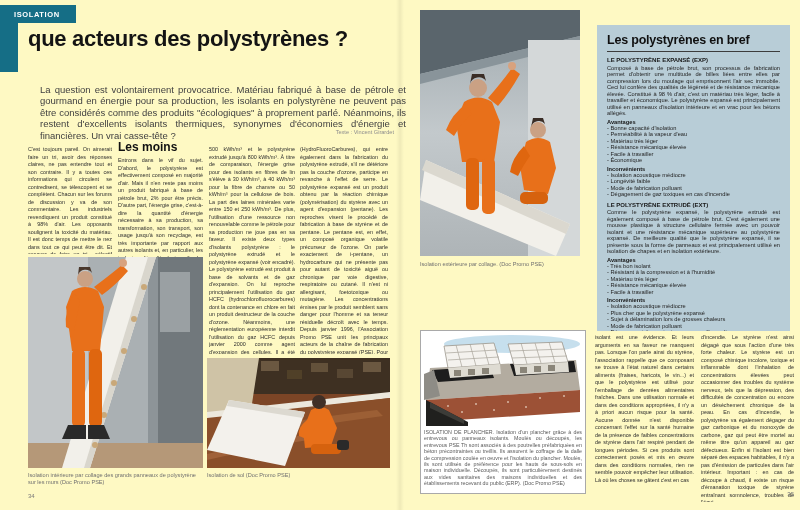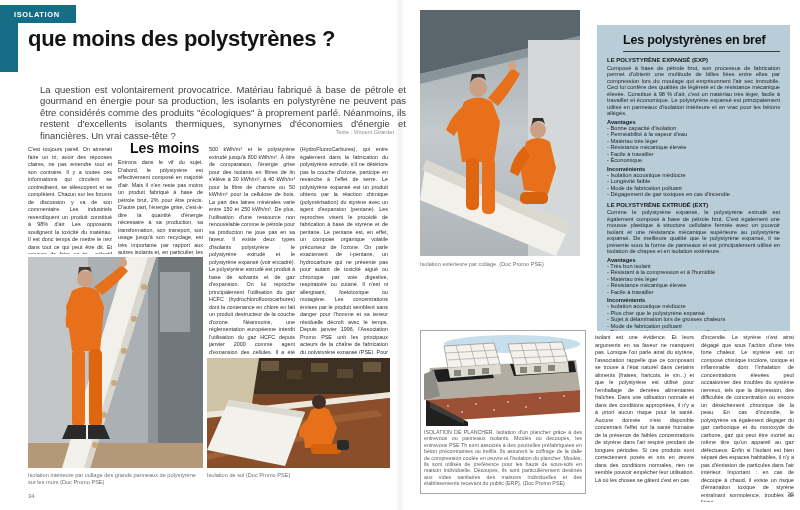--- a/index.html
+++ b/index.html
@@ -1,17 +1,17 @@
 <!DOCTYPE html>
 <html><head>
 <meta charset="utf-8">
 <style>
   html,body { margin:0; padding:0; background:#e8e8e8; }
   .spread {
-    position:relative; width:800px; height:510px; background:#ffffff;
+    position:relative; width:800px; height:510px; background:#fef9c3;
     font-family:"Liberation Sans", sans-serif; overflow:hidden;
     margin:0 auto; color:#2b2b2b;
   }
   .gutter { position:absolute; left:396px; top:0; width:8px; height:510px;
     background:linear-gradient(90deg, rgba(0,0,0,0) 0%, rgba(0,0,0,0.06) 50%, rgba(0,0,0,0) 100%); }
 
   
   .tag-h { position:absolute; left:0; top:5px; width:76px; height:18px; background:#156e86;
     color:#fff; font-size:7.5px; font-weight:bold; letter-spacing:0.6px;
     display:flex; align-items:center; padding-left:14px; box-sizing:border-box; }
@@ -21,21 +21,21 @@
   .intro { position:absolute; left:40px; top:84px; width:366px; font-size:9.5px; line-height:11.4px;
     text-align:justify; color:#414141; }
   .byline { position:absolute; left:28px; top:129px; width:366px; text-align:right;
     font-size:5.6px; color:#8d8d8d; }
 
   
   .col { position:absolute; font-size:5.4px; line-height:7.5px; text-align:justify;
     color:#2e2e2e; overflow:hidden; }
   .c1 { left:28px;  top:146px; width:84px; height:108px; }
   .c2wrap { position:absolute; left:118px; top:140px; width:85px; }
-  .c2head { font-size:14px; font-weight:bold; color:#111; margin:0 0 3px 12px; }
+  .c2head { font-size:12px; font-weight:bold; color:#111; margin:0 0 3px 0; }
   .c2 { position:static; width:85px; height:102px; }
   .c3 { left:209px; top:146px; width:86px; height:208px; }
   .c4 { left:300px; top:146px; width:88px; height:208px; }
 
   .rcA { left:595px; top:334px; width:99px;  height:168px; }
   .rcB { left:701px; top:334px; width:93px;  height:168px; }
 
   
   .photo { position:absolute; overflow:hidden; }
   .ph1 { left:28px;  top:257px; width:175px; height:211px; }
@@ -54,36 +54,36 @@
   
   .diagram-box { position:absolute; left:420px; top:330px; width:166px; height:164px;
     border:1px solid #a9a9a9; background:#fff; box-sizing:border-box; padding:3px; }
   .diagram-box svg { display:block; }
   .diagram-cap { font-size:5.3px; line-height:6.4px; color:#5a5a5a; text-align:justify; margin-top:3px; }
 
   
   .sidebar { position:absolute; left:597px; top:25px; width:193px; height:306px;
     background:#b8cdd7; box-sizing:border-box; padding:8px 10px 6px 10px; overflow:hidden; }
   .sb-title { font-size:12.5px; font-weight:bold; color:#101010; padding-bottom:4px;
-    border-bottom:1px solid #3c3c3c; margin-bottom:5px; letter-spacing:-0.2px;margin-left:16px; }
+    border-bottom:1px solid #3c3c3c; margin-bottom:5px; letter-spacing:-0.2px; }
   .sb-head { font-size:6px; font-weight:bold; color:#171717; margin:4px 0 1.5px 0; }
   .sb-body { font-size:5.7px; line-height:6.5px; text-align:justify; color:#242424; }
   .sb-label { font-size:5.7px; font-weight:bold; color:#171717; margin-top:2px; }
   .sb-list .list-item { font-size:5.7px; line-height:6.5px; color:#242424; }
 </style>
 </head>
 <body>
 
 <div class="spread">
 
   <div class="tag-h">ISOLATION</div>
   <div class="tag-v"></div>
 
   <div class="title">
-    <div>que moins des polystyrènes ?</div>
+    <div>que acteurs des polystyrènes ?</div>
   </div>
 
   <div class="intro">La question est volontairement provocatrice. Matériau fabriqué à base de pétrole et gourmand en énergie pour sa production, les isolants en polystyrène ne peuvent pas être considérés comme des produits "écologiques" à proprement parlé. Néanmoins, ils restent d'excellents isolants thermiques, synonymes d'économies d'énergie et financières. Un vrai casse-tête ?</div>
   <div class="byline">Texte : Vincent Girardet</div>
 
   <div class="col c1">C'est toujours pareil. On aimerait faire un tri, avoir des réponses claires, ne pas entendre tout et son contraire. Il y a toutes ces informations qui circulent se contredisent, se télescopent et se complètent. Chacun sur les forums de discussion y va de son commentaire. Les industriels revendiquent un produit constitué à 98% d'air. Les opposants soulignent la toxicité du matériau. Il est donc temps de mettre le nez dans tout ce qui peut être dit. Et essayer de faire un tri... sélectif bien évidemment.</div>
 
   <div class="c2wrap">
     <div class="c2head">Les moins</div>
     <div class="col c2">Entrons dans le vif du sujet. D'abord, le polystyrène est effectivement composé en majorité d'air. Mais il n'en reste pas moins un produit fabriqué à base de pétrole brut, 2% pour être précis. D'autre part, l'énergie grise, c'est-à-dire la quantité d'énergie nécessaire à sa production, sa transformation, son transport, son usage jusqu'à son recyclage, est très importante par rapport aux autres isolants et, en particulier, les isolants dits "écologiques". Le polystyrène expansé nécessite environ</div>

